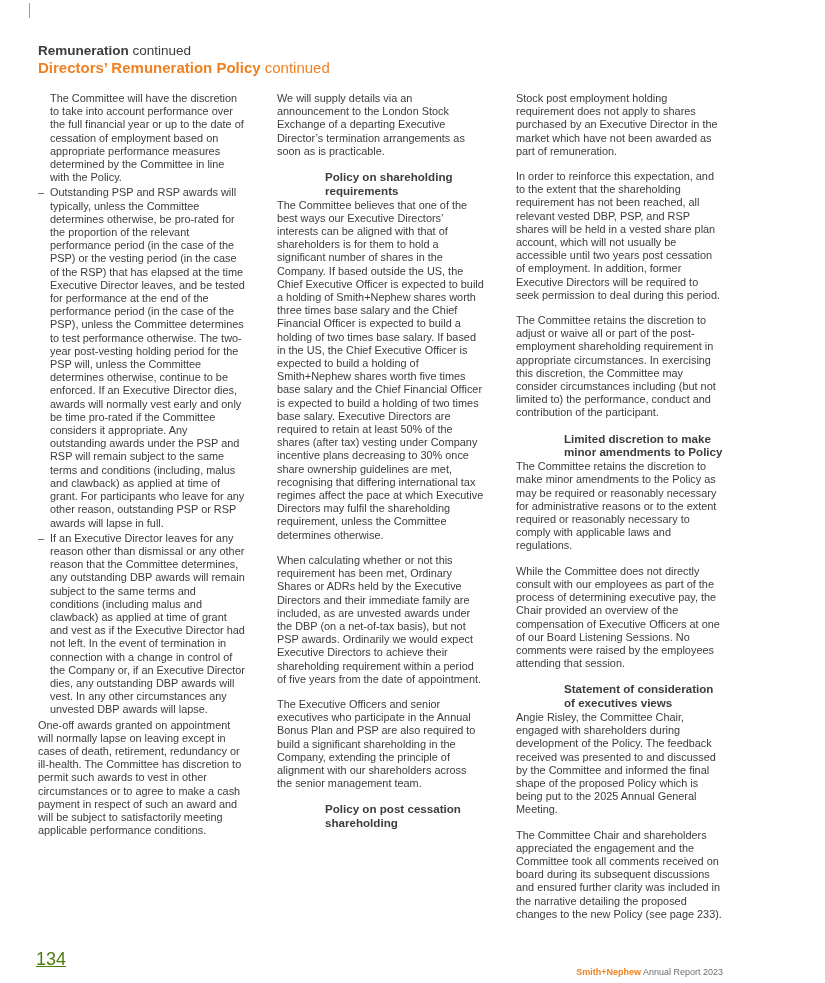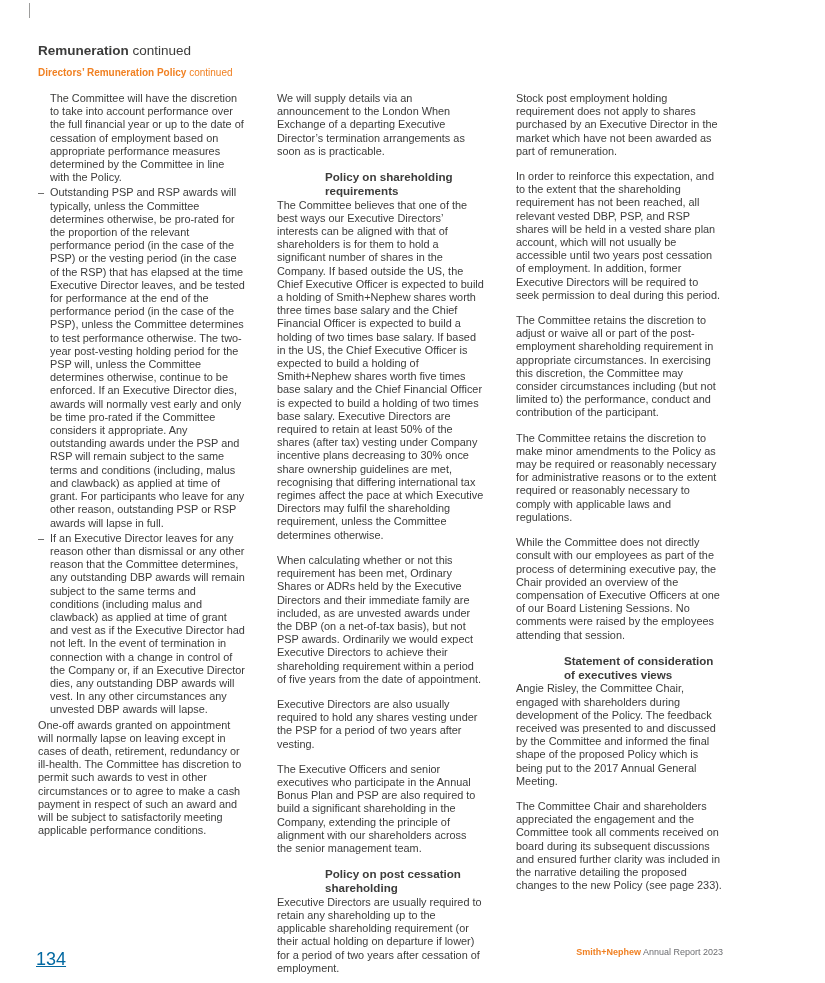--- a/index.html
+++ b/index.html
@@ -16,21 +16,21 @@
   .crop-mark {
     position: absolute;
     left: 29px;
     top: 3px;
     width: 1px;
     height: 15px;
     background: #9d9d9c;
   }
   .header { position: absolute; left: 38px; top: 42px; }
   .section-title { font-size: 13.5px; line-height: 17px; color: #3c3c3b; }
-  .policy-title { font-size: 10px; line-height: 17px; color: #f08123; margin-top: 5px; }
+  .policy-title { font-size: 15px; line-height: 17px; color: #f08123; }
   .bold { font-weight: bold; }
 
   .columns {
     position: absolute;
     left: 38px;
     right: 38px;
     top: 92px;
     display: flex;
     gap: 32px;
   }
@@ -48,27 +48,27 @@
     margin: 0 0 1px 0;
     padding-left: 48px;
   }
 
   .footer-page-number {
     position: absolute;
     left: 36px;
     bottom: 14px;
     font-size: 18px;
     line-height: 20px;
-    color: #0369a1;
+    color: #4d7c0f;
     text-decoration: underline;
   }
   .footer-right {
     position: absolute;
     right: 38px;
-    bottom: 25px;
+    bottom: 5px;
     font-size: 9px;
     line-height: 11px;
     color: #6d6e71;
   }
   .footer-right .brand { color: #f08123; font-weight: bold; }
 </style>
 </head>
 <body>
 
 <div class="page">
@@ -87,38 +87,37 @@
   <main class="columns">
 
     <section class="col">
       <p class="cont">The Committee will have the discretion to take into account performance over the full financial year or up to the date of cessation of employment based on appropriate performance measures determined by the Committee in line with the Policy.</p>
       <p class="dash">Outstanding PSP and RSP awards will typically, unless the Committee determines otherwise, be pro-rated for the proportion of the relevant performance period (in the case of the PSP) or the vesting period (in the case of the RSP) that has elapsed at the time Executive Director leaves, and be tested for performance at the end of the performance period (in the case of the PSP), unless the Committee determines to test performance otherwise. The two-year post-vesting holding period for the PSP will, unless the Committee determines otherwise, continue to be enforced. If an Executive Director dies, awards will normally vest early and only be time pro-rated if the Committee considers it appropriate. Any outstanding awards under the PSP and RSP will remain subject to the same terms and conditions (including, malus and clawback) as applied at time of grant. For participants who leave for any other reason, outstanding PSP or RSP awards will lapse in full.</p>
       <p class="dash">If an Executive Director leaves for any reason other than dismissal or any other reason that the Committee determines, any outstanding DBP awards will remain subject to the same terms and conditions (including malus and clawback) as applied at time of grant and vest as if the Executive Director had not left. In the event of termination in connection with a change in control of the Company or, if an Executive Director dies, any outstanding DBP awards will vest. In any other circumstances any unvested DBP awards will lapse.</p>
       <p class="para">One-off awards granted on appointment will normally lapse on leaving except in cases of death, retirement, redundancy or ill-health. The Committee has discretion to permit such awards to vest in other circumstances or to agree to make a cash payment in respect of such an award and will be subject to satisfactorily meeting applicable performance conditions.</p>
     </section>
 
     <section class="col">
-      <p class="para">We will supply details via an announcement to the London When Exchange of a departing Executive Director’s termination arrangements as soon as is practicable.</p>
+      <p class="para">We will supply details via an announcement to the London Stock Exchange of a departing Executive Director’s termination arrangements as soon as is practicable.</p>
       <h3 class="subhead">Policy on shareholding requirements</h3>
       <p class="para">The Committee believes that one of the best ways our Executive Directors’ interests can be aligned with that of shareholders is for them to hold a significant number of shares in the Company. If based outside the US, the Chief Executive Officer is expected to build a holding of Smith+Nephew shares worth three times base salary and the Chief Financial Officer is expected to build a holding of two times base salary. If based in the US, the Chief Executive Officer is expected to build a holding of Smith+Nephew shares worth five times base salary and the Chief Financial Officer is expected to build a holding of two times base salary. Executive Directors are required to retain at least 50% of the shares (after tax) vesting under Company incentive plans decreasing to 30% once share ownership guidelines are met, recognising that differing international tax regimes affect the pace at which Executive Directors may fulfil the shareholding requirement, unless the Committee determines otherwise.</p>
       <p class="para">When calculating whether or not this requirement has been met, Ordinary Shares or ADRs held by the Executive Directors and their immediate family are included, as are unvested awards under the DBP (on a net-of-tax basis), but not PSP awards. Ordinarily we would expect Executive Directors to achieve their shareholding requirement within a period of five years from the date of appointment.</p>
-      <p class="para">Executive Directors are also usually required to hold any shares vesting under the PSP for a period of two years after vesting.</p>
       <p class="para">The Executive Officers and senior executives who participate in the Annual Bonus Plan and PSP are also required to build a significant shareholding in the Company, extending the principle of alignment with our shareholders across the senior management team.</p>
       <h3 class="subhead">Policy on post cessation shareholding</h3>
-      <p class="para">Executive Directors are usually required to retain any shareholding up to the applicable shareholding requirement (or their actual holding on departure if lower) for a period of two years after cessation of employment.</p>
     </section>
 
     <section class="col">
       <p class="para">Stock post employment holding requirement does not apply to shares purchased by an Executive Director in the market which have not been awarded as part of remuneration.</p>
       <p class="para">In order to reinforce this expectation, and to the extent that the shareholding requirement has not been reached, all relevant vested DBP, PSP, and RSP shares will be held in a vested share plan account, which will not usually be accessible until two years post cessation of employment. In addition, former Executive Directors will be required to seek permission to deal during this period.</p>
       <p class="para">The Committee retains the discretion to adjust or waive all or part of the post-employment shareholding requirement in appropriate circumstances. In exercising this discretion, the Committee may consider circumstances including (but not limited to) the performance, conduct and contribution of the participant.</p>
+      <h3 class="subhead">Limited discretion to make minor amendments to Policy</h3>
       <p class="para">The Committee retains the discretion to make minor amendments to the Policy as may be required or reasonably necessary for administrative reasons or to the extent required or reasonably necessary to comply with applicable laws and regulations.</p>
       <p class="para">While the Committee does not directly consult with our employees as part of the process of determining executive pay, the Chair provided an overview of the compensation of Executive Officers at one of our Board Listening Sessions. No comments were raised by the employees attending that session.</p>
       <h3 class="subhead">Statement of consideration of executives views</h3>
-      <p class="para">Angie Risley, the Committee Chair, engaged with shareholders during development of the Policy. The feedback received was presented to and discussed by the Committee and informed the final shape of the proposed Policy which is being put to the 2017 Annual General Meeting.</p>
+      <p class="para">Angie Risley, the Committee Chair, engaged with shareholders during development of the Policy. The feedback received was presented to and discussed by the Committee and informed the final shape of the proposed Policy which is being put to the 2025 Annual General Meeting.</p>
       <p class="para">The Committee Chair and shareholders appreciated the engagement and the Committee took all comments received on board during its subsequent discussions and ensured further clarity was included in the narrative detailing the proposed changes to the new Policy (see page 233).</p>
     </section>
 
   </main>
 
   <div class="footer-page-number">134</div>
 
   <div class="footer-right">
     <span class="brand">Smith+Nephew</span><span> Annual Report 2023</span>
   </div>

